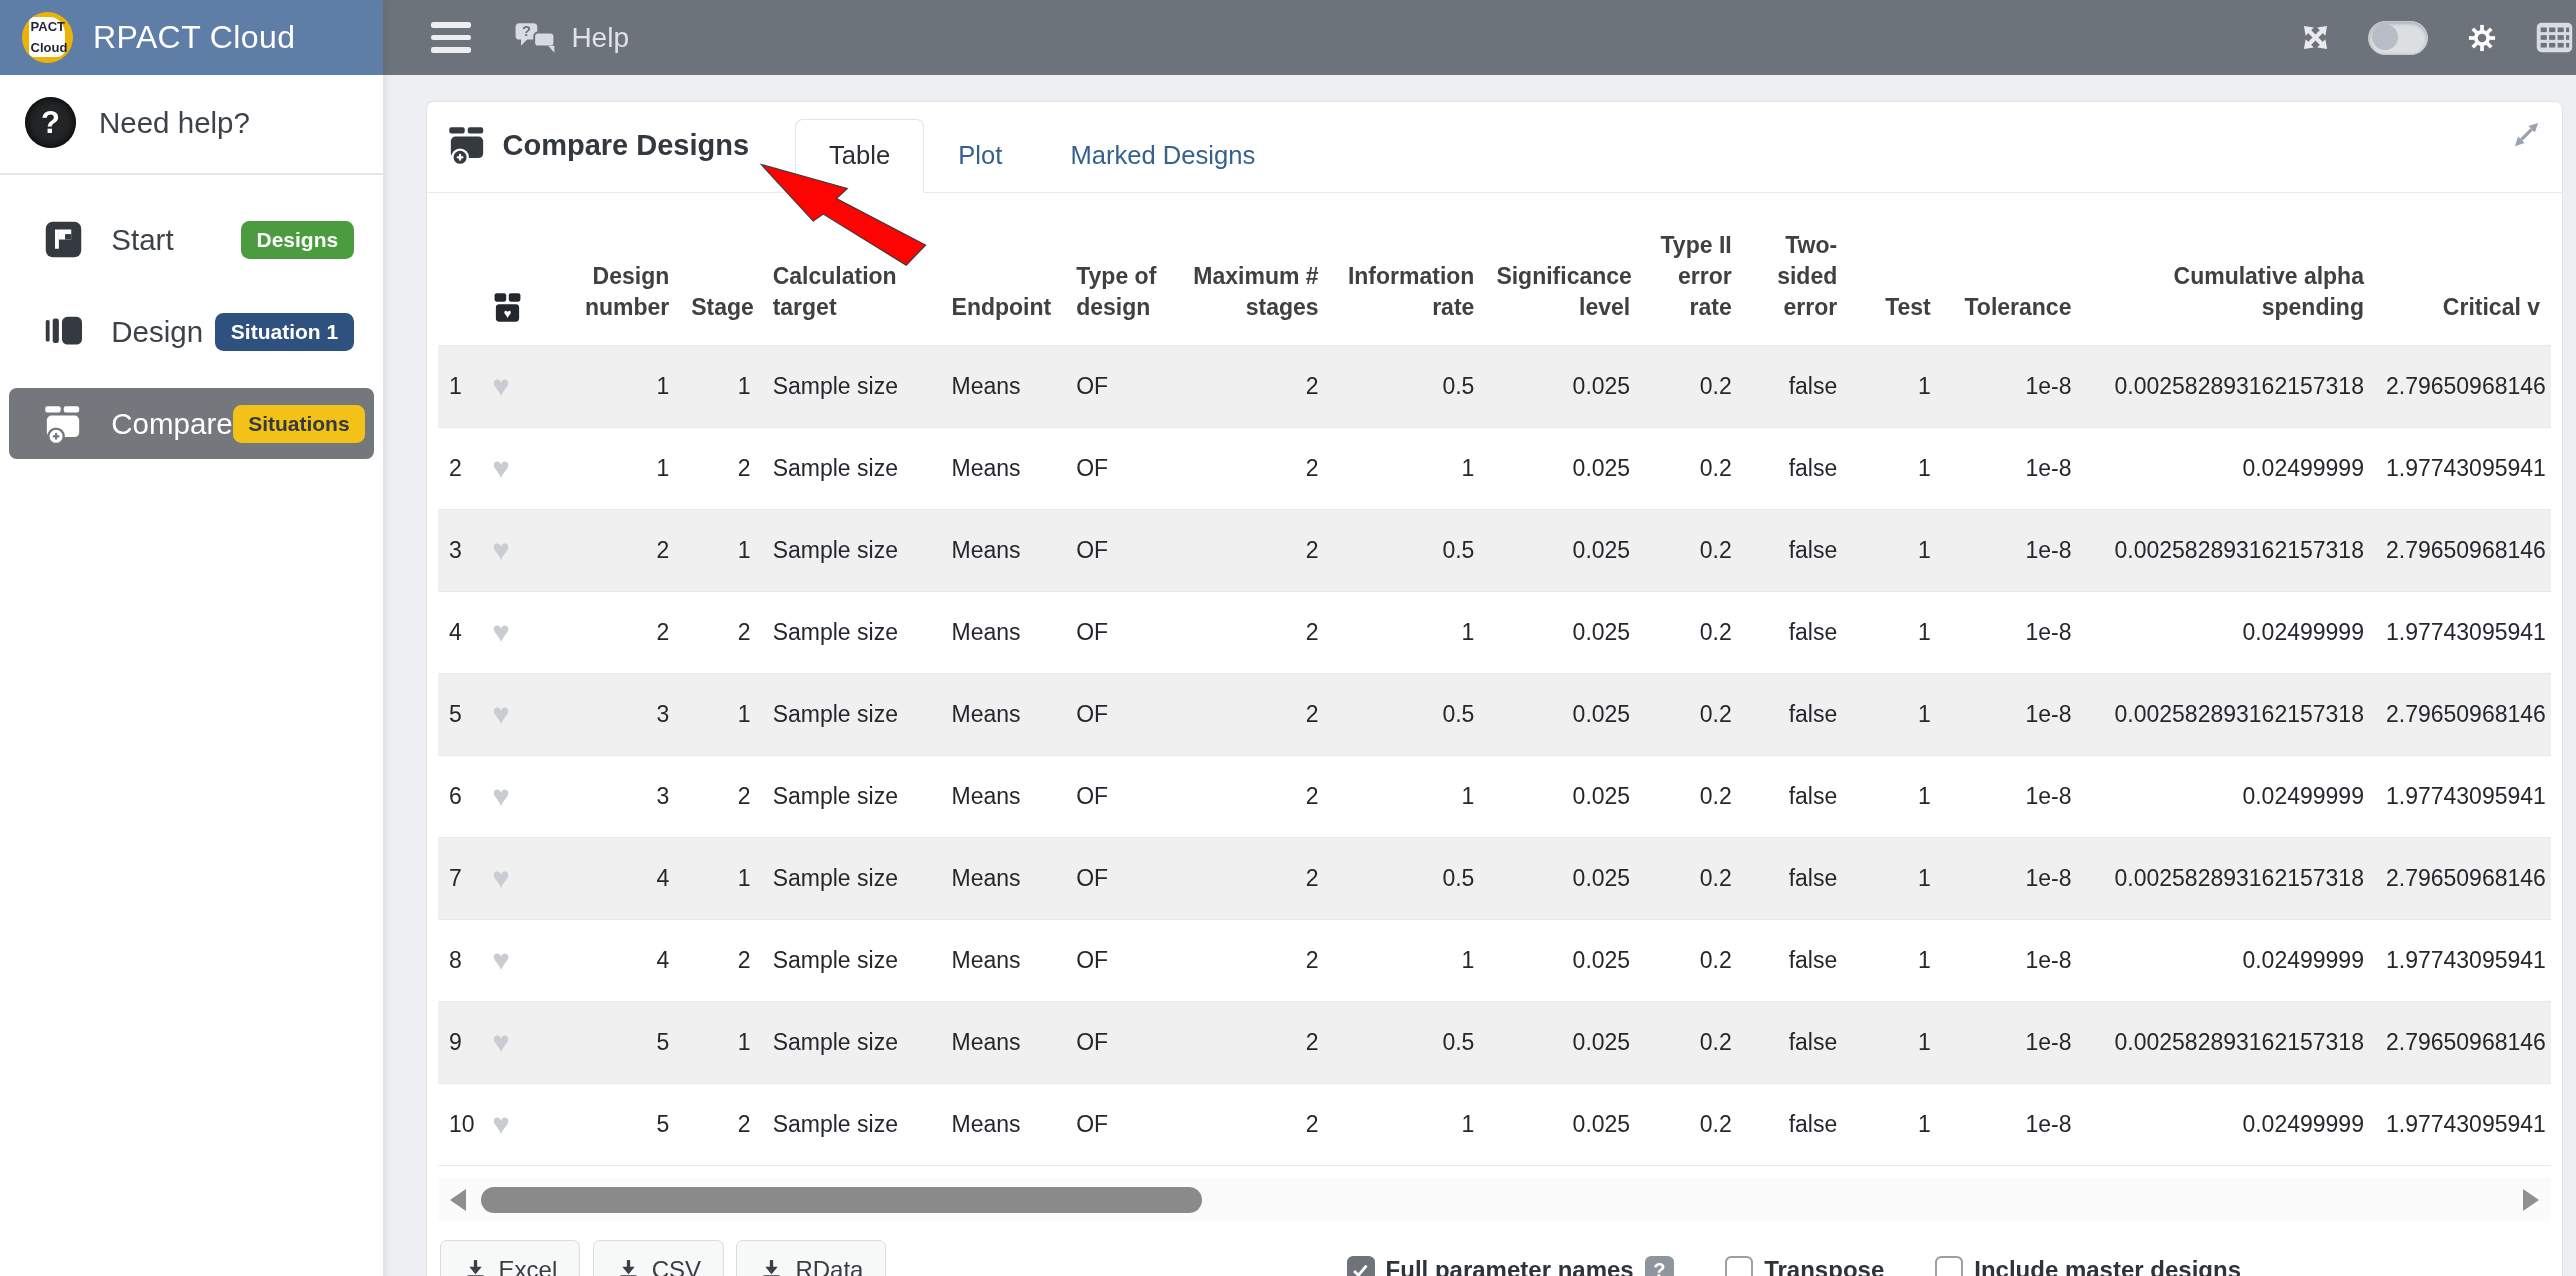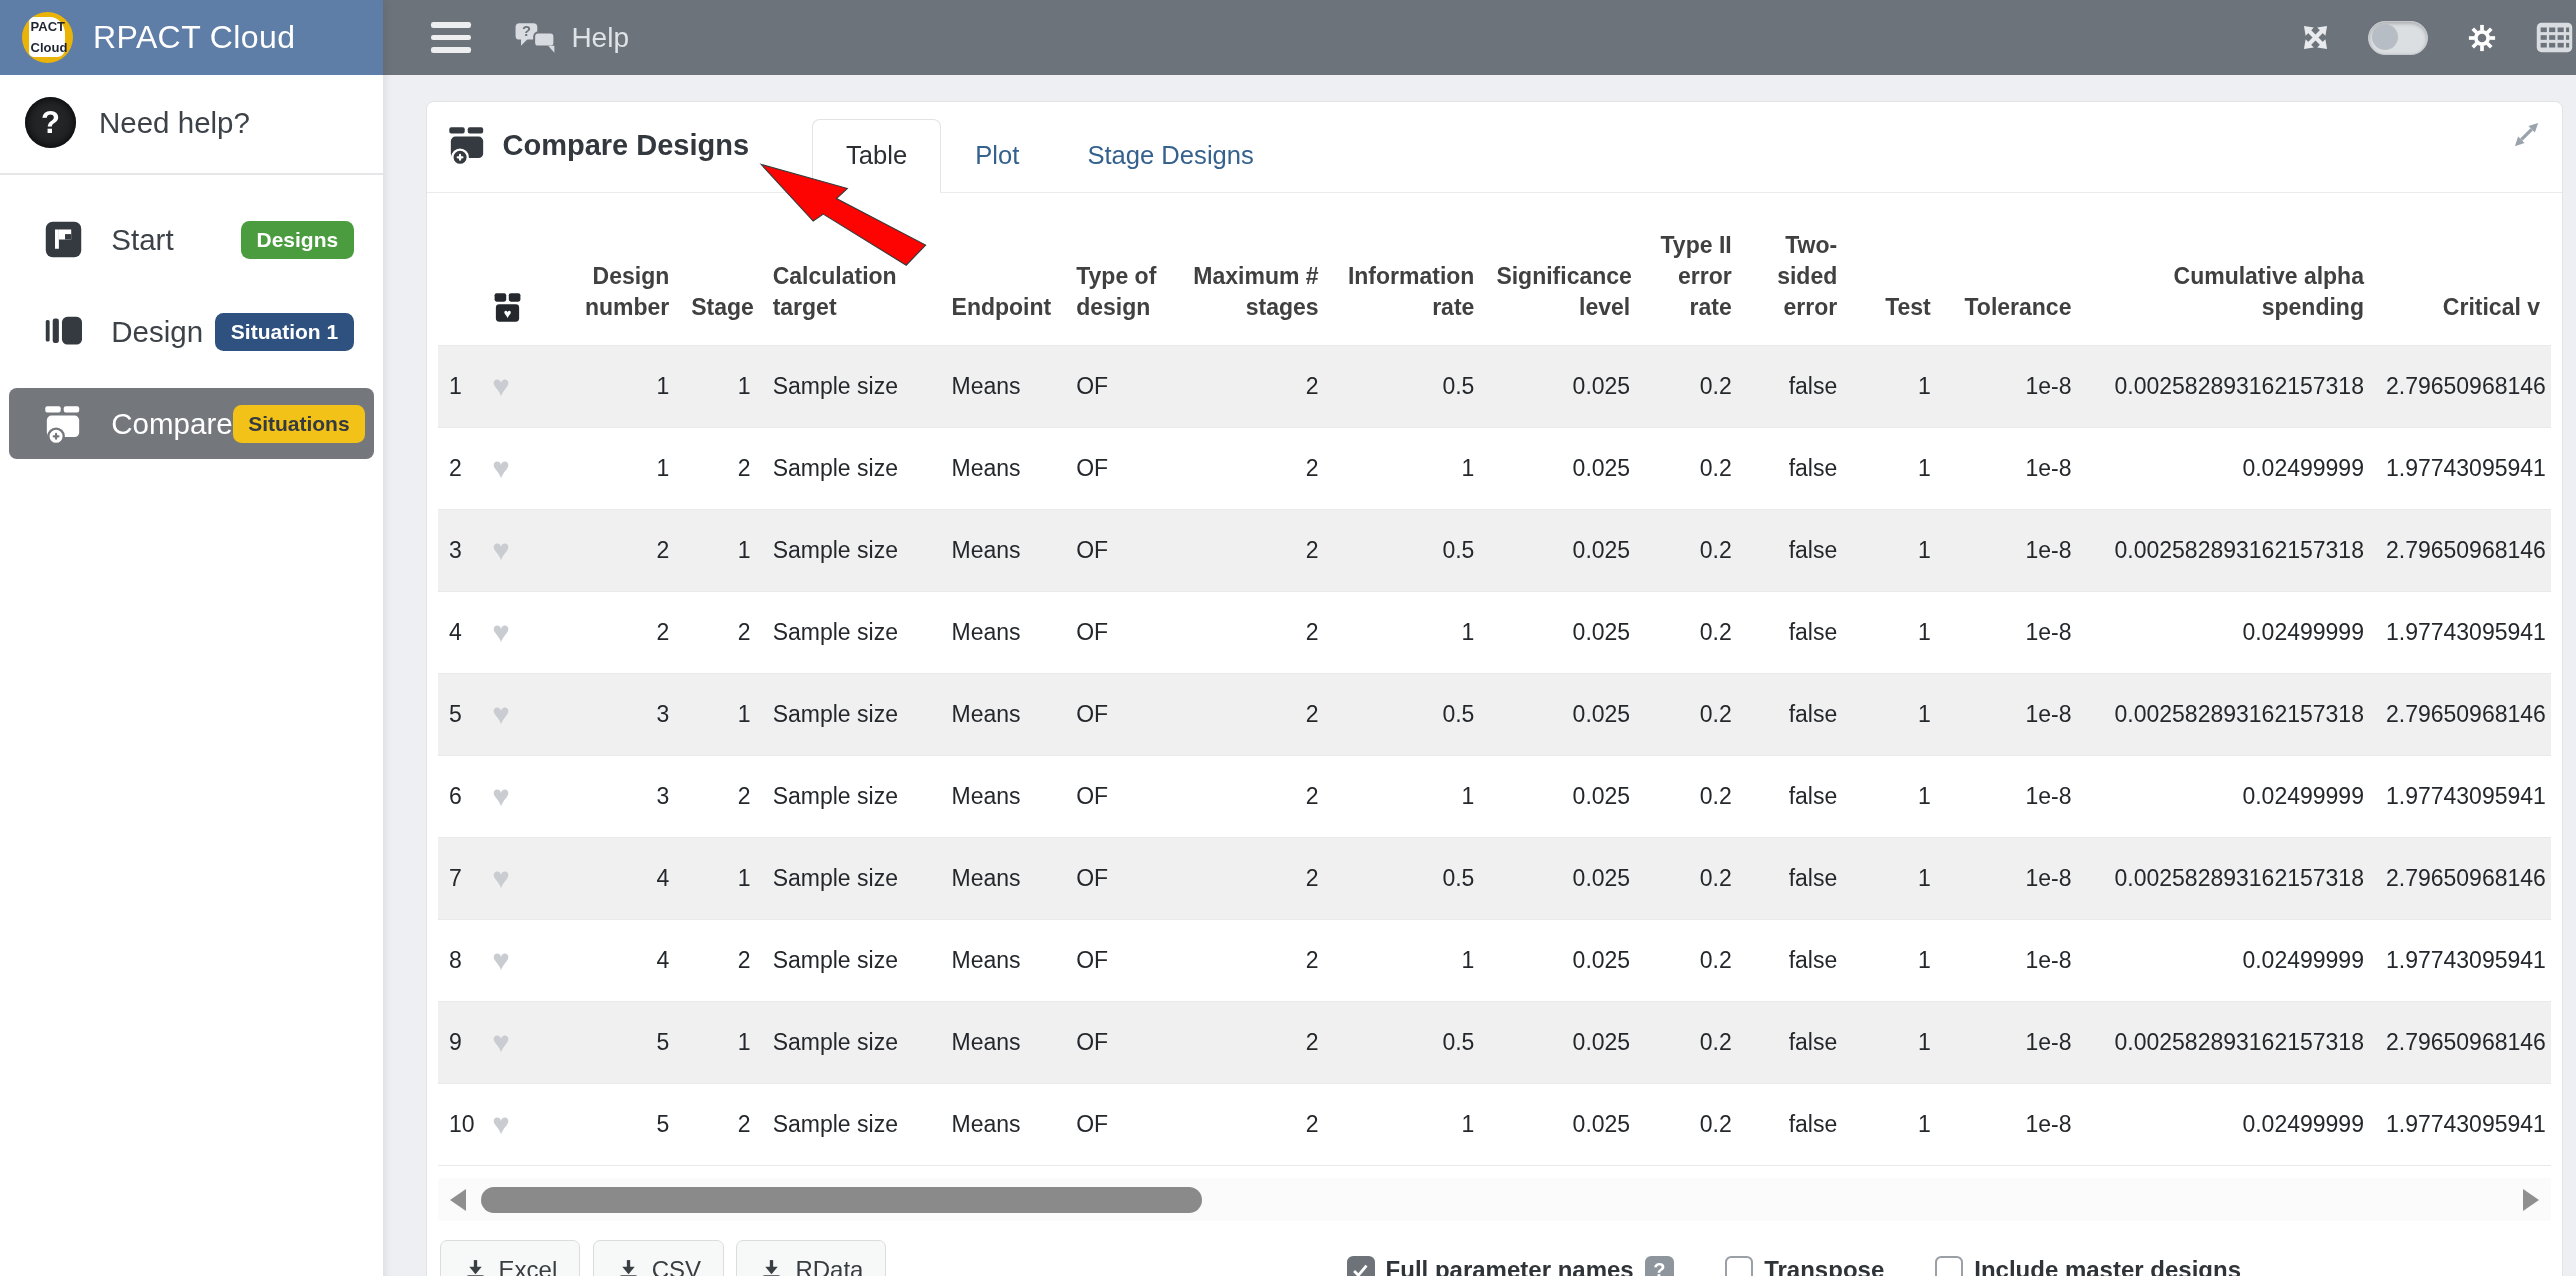--- a/index.html
+++ b/index.html
@@ -36,21 +36,21 @@
   .tb-right { margin-left:auto; display:flex; align-items:center; gap:36px; }
   .tb-icon { cursor:pointer; display:flex; align-items:center; }
   .toggle { width:60px; height:34px; border-radius:17px; background:#dcdfe2; border:1.6px solid #c6cacf; position:relative; box-shadow:inset 0 1.6px 3.9px rgba(0,0,0,.25); }
   .toggle .knob { position:absolute; left:3.1px; top:2.3px; width:26px; height:26px; border-radius:50%; background:#b7bdc4; }
 
   
   .main { grid-row:2; grid-column:2; position:relative; background:#edeff3; padding:25.6px 41px 0 43px; }
   .card { background:#fff; border:1.6px solid #e2e3e5; border-radius:7.8px; height:1209px; position:relative; }
 
   .card-head { display:flex; align-items:flex-end; border-bottom:1.6px solid #eaeaea; padding-left:20px; position:relative; height:91px; }
-  .card-title { display:flex; align-items:center; gap:15.5px; font-size:29px; font-weight:700; color:#32383e; align-self:center; margin-right:63px; padding-bottom:3.1px; }
+  .card-title { display:flex; align-items:center; gap:15.5px; font-size:29px; font-weight:700; color:#32383e; align-self:center; margin-right:46px; padding-bottom:3.1px; }
   .tabs { display:flex; align-self:flex-end; margin-bottom:-1.6px; }
   .tab { font-size:25.6px; color:#35618e; padding:21px 33px 22.5px; cursor:pointer; border-radius:7.8px 7.8px 0 0; border:1.6px solid transparent; }
   .tab.active { color:#2b2f33; background:#fff; border:1.6px solid #e2e3e5; border-bottom-color:#fff; }
   .card-expand { position:absolute; right:20px; top:17px; cursor:pointer; }
 
   .card-body { padding:0 11px; }
 
   
   .table-wrap { margin-top:31px; overflow:hidden; width:100%; }
   table.designs { border-collapse:collapse; table-layout:fixed; width:2113px; font-size:23px; color:#24272b; }
@@ -230,21 +230,21 @@
             <rect x="5" y="15" width="42" height="28" rx="6" fill="#343a40"></rect>
             <circle cx="17" cy="42" r="10" fill="#343a40" stroke="#ffffff" stroke-width="3"></circle>
             <rect x="12.5" y="40.6" width="9" height="2.8" rx="1.4" fill="#ffffff"></rect>
             <rect x="15.6" y="37.5" width="2.8" height="9" rx="1.4" fill="#ffffff"></rect>
           </svg>
           <span>Compare Designs</span>
         </div>
         <div class="tabs">
           <div class="tab active">Table</div>
           <div class="tab">Plot</div>
-          <div class="tab">Stage Designs</div>
+          <div class="tab">Marked Designs</div>
         </div>
         <span class="card-expand">
           <svg width="31" height="31" viewBox="0 0 24 24">
             <line x1="8" y1="16" x2="16" y2="8" stroke="#9aa3ad" stroke-width="2.6"></line>
             <polygon points="13.5,5.5 21,3 18.5,10.5" fill="#9aa3ad"></polygon>
             <polygon points="3,21 5.5,13.5 10.5,18.5" fill="#9aa3ad"></polygon>
           </svg>
         </span>
       </div>
 

